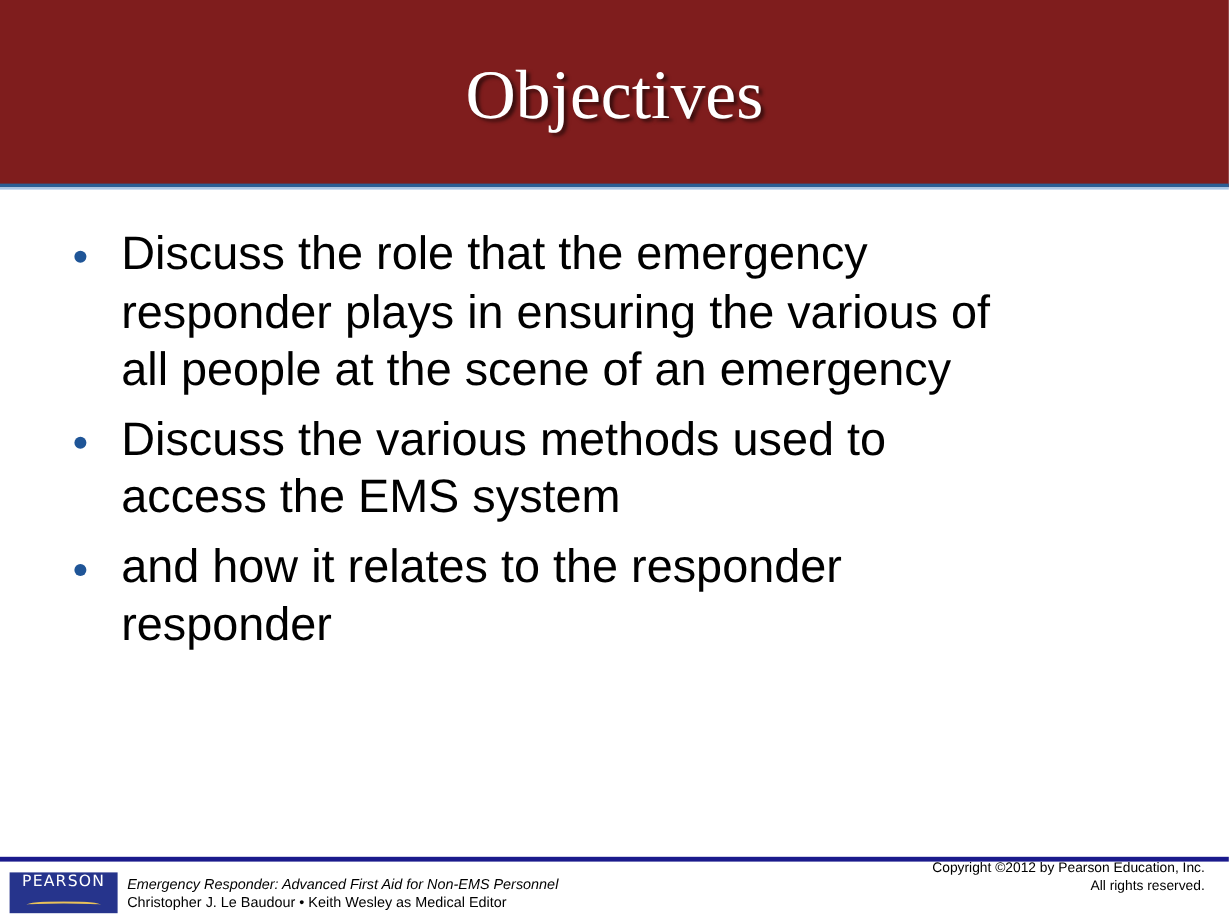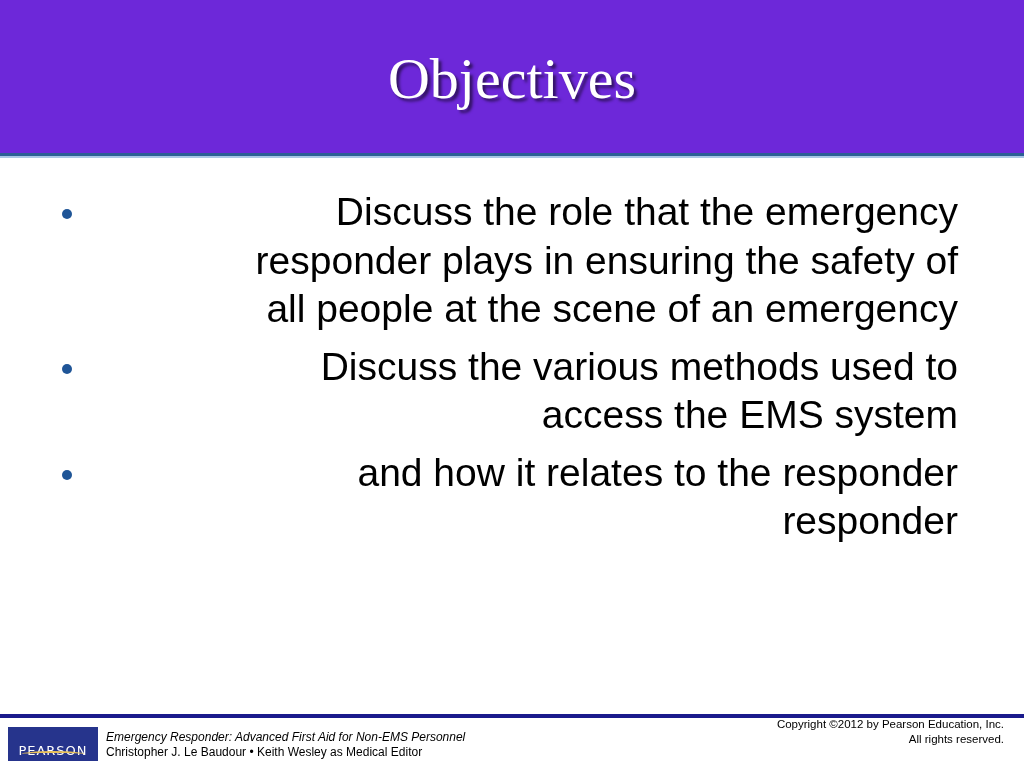--- a/index.html
+++ b/index.html
@@ -3,58 +3,58 @@
   <meta charset="utf-8">
   <style>
     html, body { margin: 0; padding: 0; }
     body {
       width: 1024px; height: 768px; overflow: hidden;
       background: #ffffff; position: relative;
       font-family: "Liberation Sans", sans-serif;
     }
     .title-bar {
       position: absolute; left: 0; top: 0; width: 1024px; height: 153px;
-      background: #6d28d9;
+      background: #7f1d1d;
       border-bottom: 3px solid #2c5f95;
     }
     .title-bar::after {
       content: ""; position: absolute; left: 0; bottom: -5px; width: 100%; height: 2px;
       background: #a9c6e6;
     }
     .title {
       position: absolute; left: 0; top: 44px; width: 1024px; text-align: center;
       font-family: "Liberation Serif", serif;
       font-size: 58px; color: #ffffff; line-height: 70px;
       text-shadow: 3px 3px 3px rgba(0,0,0,0.55);
       margin: 0; font-weight: normal;
     }
     .bullets {
       position: absolute; left: 58px; top: 188px; width: 900px;
-      list-style: none; margin: 0; padding: 0; text-align: right;
+      list-style: none; margin: 0; padding: 0;
     }
     .bullet {
       position: relative; padding-left: 43px;
       font-size: 39px; line-height: 48.5px; color: #000000;
       margin-bottom: 9px;
     }
     .bullet-dot {
       position: absolute; left: 4px; top: 21px;
       width: 10px; height: 10px; border-radius: 50%;
       background: #1f5597;
     }
     .footer-rule {
       position: absolute; left: 0; top: 714px; width: 1024px; height: 4px;
       background: #1a1a8c;
     }
     .logo {
       position: absolute; left: 8px; top: 727px; width: 90px; height: 34px;
       background: #26348c;
     }
     .logo-text {
-      position: absolute; left: 0; top: 16px; width: 90px; text-align: center;
+      position: absolute; left: 0; top: 0; width: 90px; text-align: center;
       color: #ffffff; font-size: 13px; letter-spacing: 1px;
       font-family: "DejaVu Sans", sans-serif;
     }
     .logo-swoosh {
       position: absolute; left: 14px; top: 24px; width: 62px; height: 4px;
       border-top: 2px solid #e8c15a; border-radius: 50% 50% 0 0;
     }
     .footer-left {
       position: absolute; left: 106px; top: 730px;
       font-size: 12px; line-height: 15px; color: #000000;
@@ -69,21 +69,21 @@
 <body>
 
 <div class="title-bar">
   <h1 class="title">Objectives</h1>
 </div>
 
 <ul class="bullets">
   <li class="bullet">
     <span class="bullet-dot"></span>
     <div>Discuss the role that the emergency</div>
-    <div>responder plays in ensuring the safety of</div>
+    <div>responder plays in ensuring the various of</div>
     <div>all people at the scene of an emergency</div>
   </li>
   <li class="bullet">
     <span class="bullet-dot"></span>
     <div>Discuss the various methods used to</div>
     <div>access the EMS system</div>
   </li>
   <li class="bullet">
     <span class="bullet-dot"></span>
     <div>and how it relates to the responder</div>

